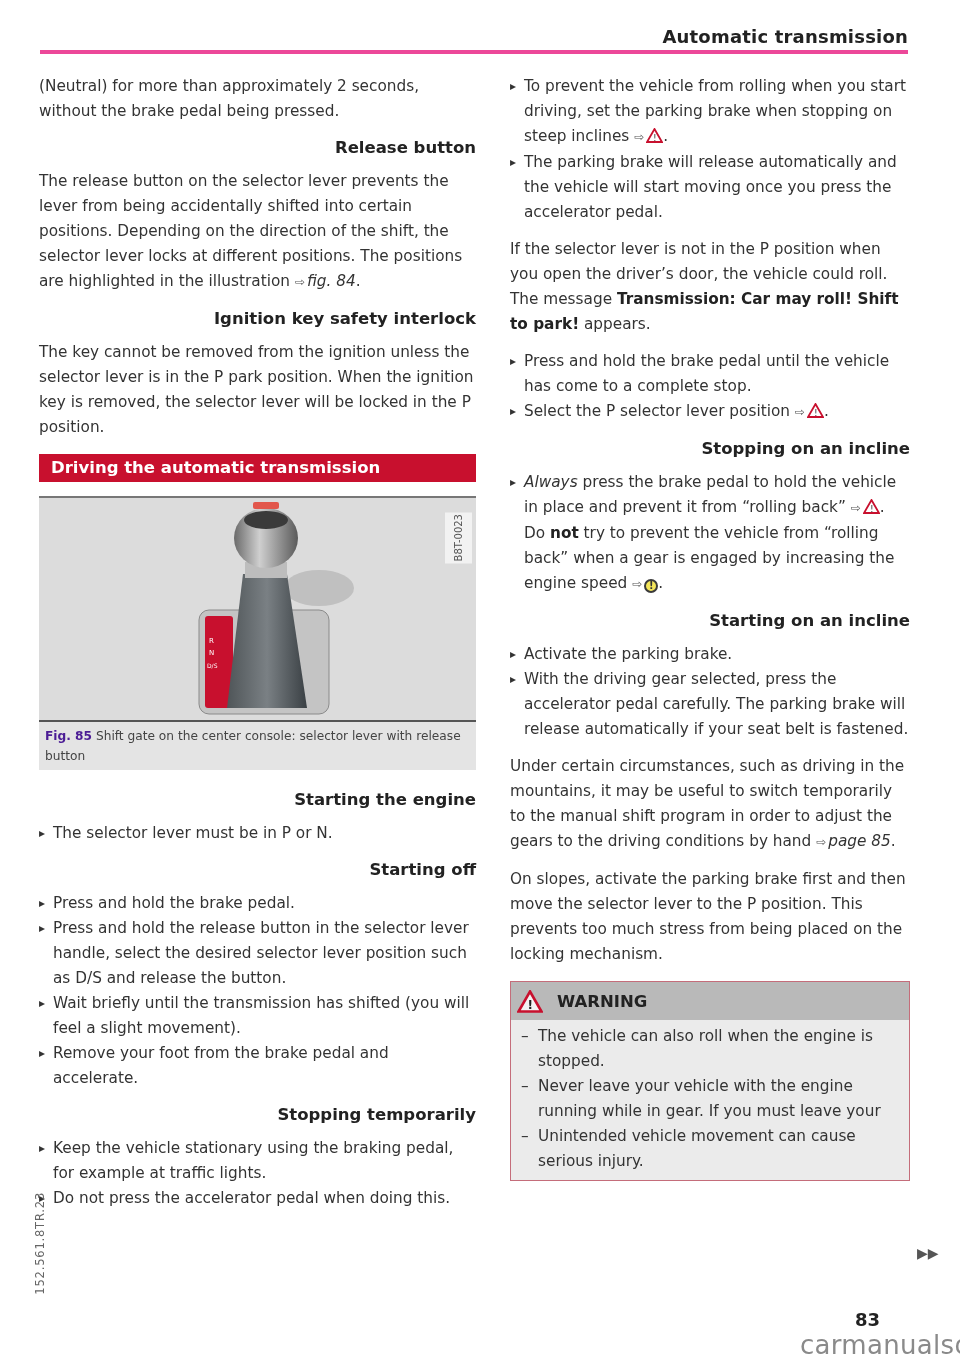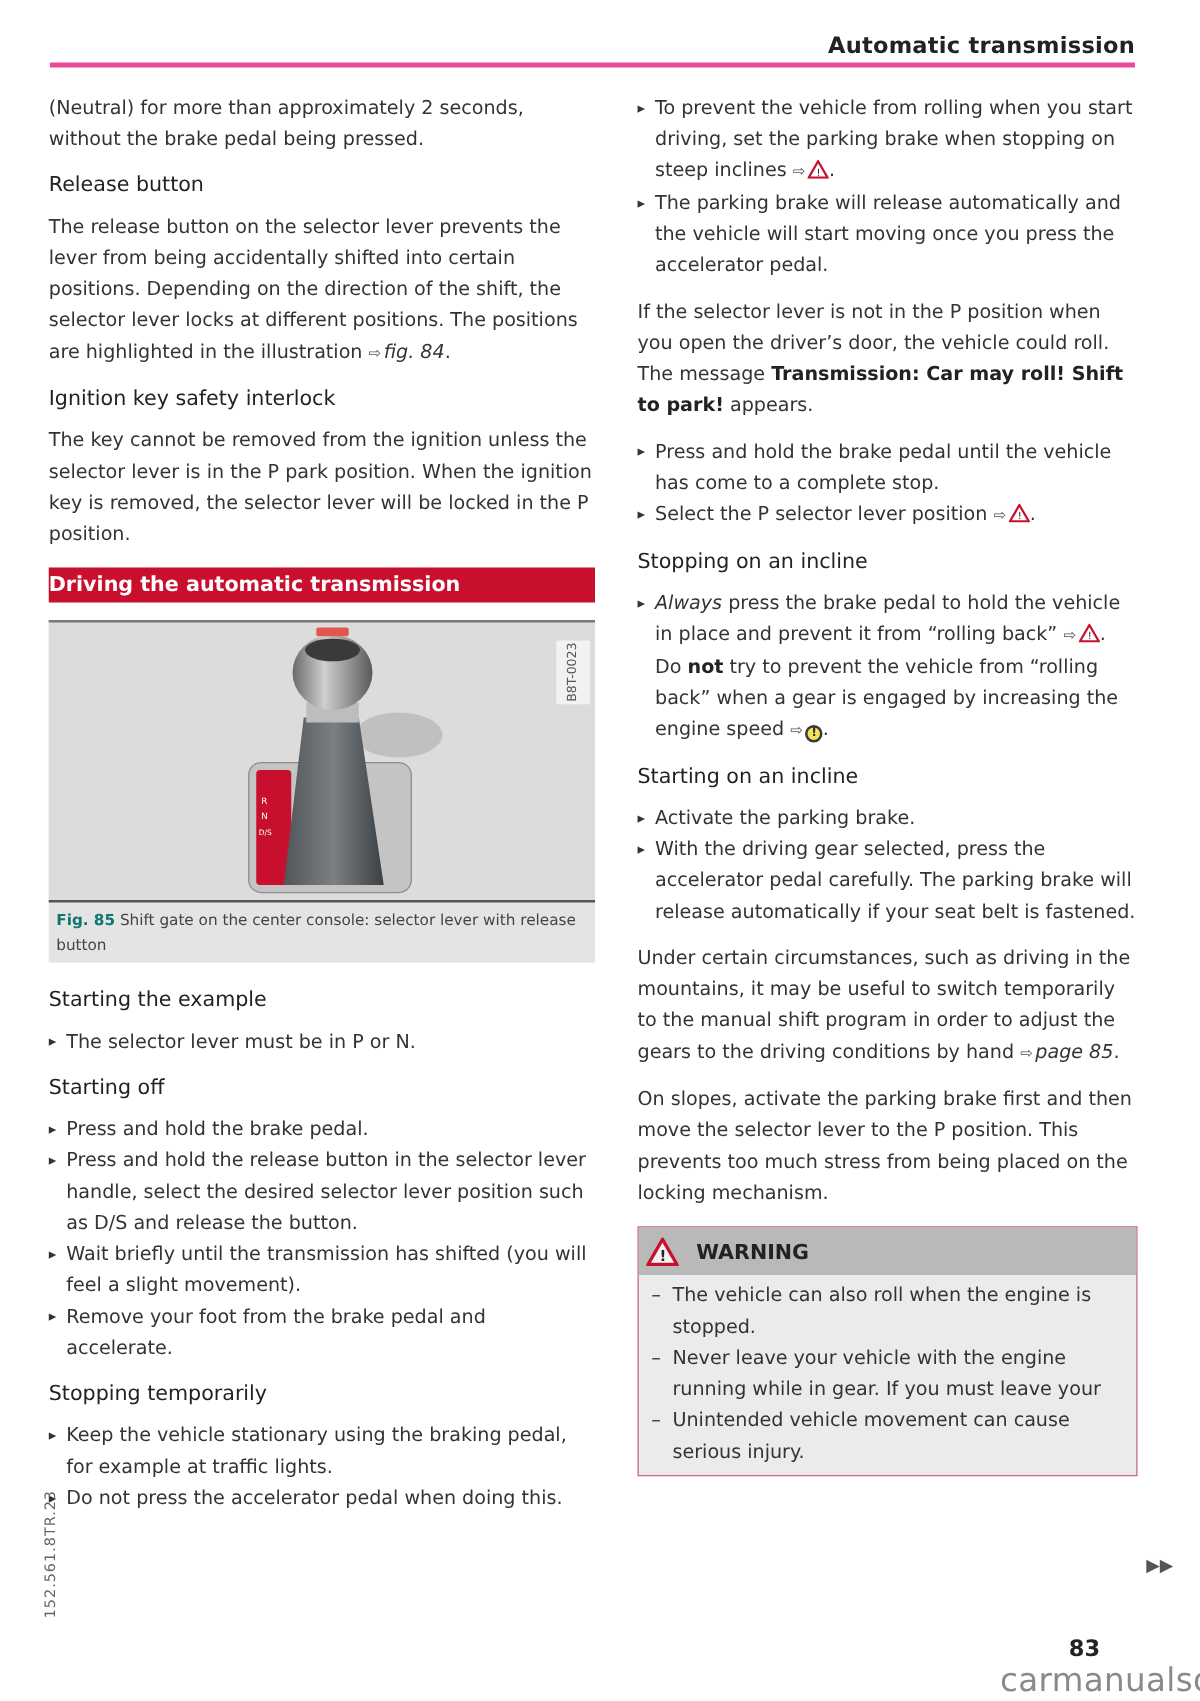--- a/index.html
+++ b/index.html
@@ -9,44 +9,44 @@
   .running-head { position: absolute; left: 40px; top: 22px; width: 868px; height: 32px;
     border-bottom: 4px solid #ec4899; }
   .running-head .title { position: absolute; right: 0; top: 4px; font-weight: bold; font-size: 18px;
     color: #222; letter-spacing: 0.2px; }
 
   .col { position: absolute; top: 74px; width: 440px; font-size: 15.3px; line-height: 25px; color: #333; }
   .col.left { left: 39px; width: 437px; }
   .col.right { left: 510px; width: 400px; }
 
   p { margin-bottom: 12px; }
-  h3 { font-size: 16.5px; font-weight: normal; color: #222; margin: 8px 0 9px 0; line-height: 24px; }
+  h3 { font-size: 16.5px; font-weight: bold; color: #222; margin: 8px 0 9px 0; line-height: 24px; text-align: right; }
   ul.steps { list-style: none; margin-bottom: 12px; }
   ul.steps li { position: relative; padding-left: 14px; }
   ul.steps li::before { content: "\25B8"; position: absolute; left: 0; top: 0; font-size: 12px; color: #333; }
   .ref-arrow { font-size: 12px; color: #555; margin-right: 2px; }
   em { }
   b { font-weight: bold; color: #222; }
 
   .warn-tri { display: inline-block; width: 17px; height: 15px; vertical-align: -2px; }
   .note-circle { display: inline-block; width: 14px; height: 14px; border: 2px solid #3a3a3a;
     border-radius: 50%; background: #f3e55a; font-size: 10px; line-height: 10px; text-align: center;
     font-weight: bold; vertical-align: -1px; }
 
   .section-bar { background: #c8102e; color: #fff; font-weight: bold; font-size: 16.5px;
-    height: 28px; line-height: 28px; padding-left: 0; margin: 14px 0 14px 0; }
+    height: 28px; line-height: 28px; padding-left: 12px; margin: 14px 0 14px 0; }
 
   .figure { position: relative; width: 437px; height: 274px; background: #e4e4e4; margin-bottom: 18px; }
   .figure .img { position: absolute; left: 0; top: 0; width: 437px; height: 226px; background: #dcdcdc;
     border-top: 2px solid #777; border-bottom: 2px solid #555; overflow: hidden; }
   .figure .fig-code { position: absolute; right: 4px; top: 14px; writing-mode: vertical-rl;
     transform: rotate(180deg); font-size: 10px; color: #555; background: #f2f2f2; padding: 2px 1px; }
   .figure .caption { position: absolute; left: 6px; top: 230px; right: 6px; font-size: 12.2px;
     line-height: 20px; color: #444; }
-  .figure .caption b { color: #0f766e; }
+  .figure .caption b { color: #4c1d95; }
 
   .warning-box { position: relative; border: 1.5px solid #c46d7a; background: #ebebeb; margin-top: 14px; width: 400px; }
   .warning-box .whead { background: #b9b9b9; height: 38px; display: flex; align-items: center; padding-left: 6px; }
   .warning-box .whead .label { font-weight: bold; font-size: 16.5px; color: #222; margin-left: 14px; }
   .warning-box .wbody { padding: 4px 8px 6px 8px; }
   .warning-box ul { list-style: none; }
   .warning-box li { position: relative; padding-left: 19px; line-height: 25px; }
   .warning-box li::before { content: "\2013"; position: absolute; left: 2px; }
   .continue-arrow { position: absolute; left: 917px; top: 1245px; font-size: 14px; color: #555; }
 
@@ -104,21 +104,21 @@
         <rect x="214" y="4" width="26" height="7" rx="2" fill="#e2574c"></rect>
       </svg>
       <span class="fig-code">B8T-0023</span>
     </div>
     <div class="caption">
       <b>Fig. 85</b>
       <span>Shift gate on the center console: selector lever with release button</span>
     </div>
   </div>
 
-  <h3>Starting the example</h3>
+  <h3>Starting the engine</h3>
   <ul class="steps">
     <li>The selector lever must be in P or N.</li>
   </ul>
 
   <h3>Starting off</h3>
   <ul class="steps">
     <li>Press and hold the brake pedal.</li>
     <li>Press and hold the release button in the selector lever handle, select the desired selector lever position such as D/S and release the button.</li>
     <li>Wait briefly until the transmission has shifted (you will feel a slight movement).</li>
     <li>Remove your foot from the brake pedal and accelerate.</li>

